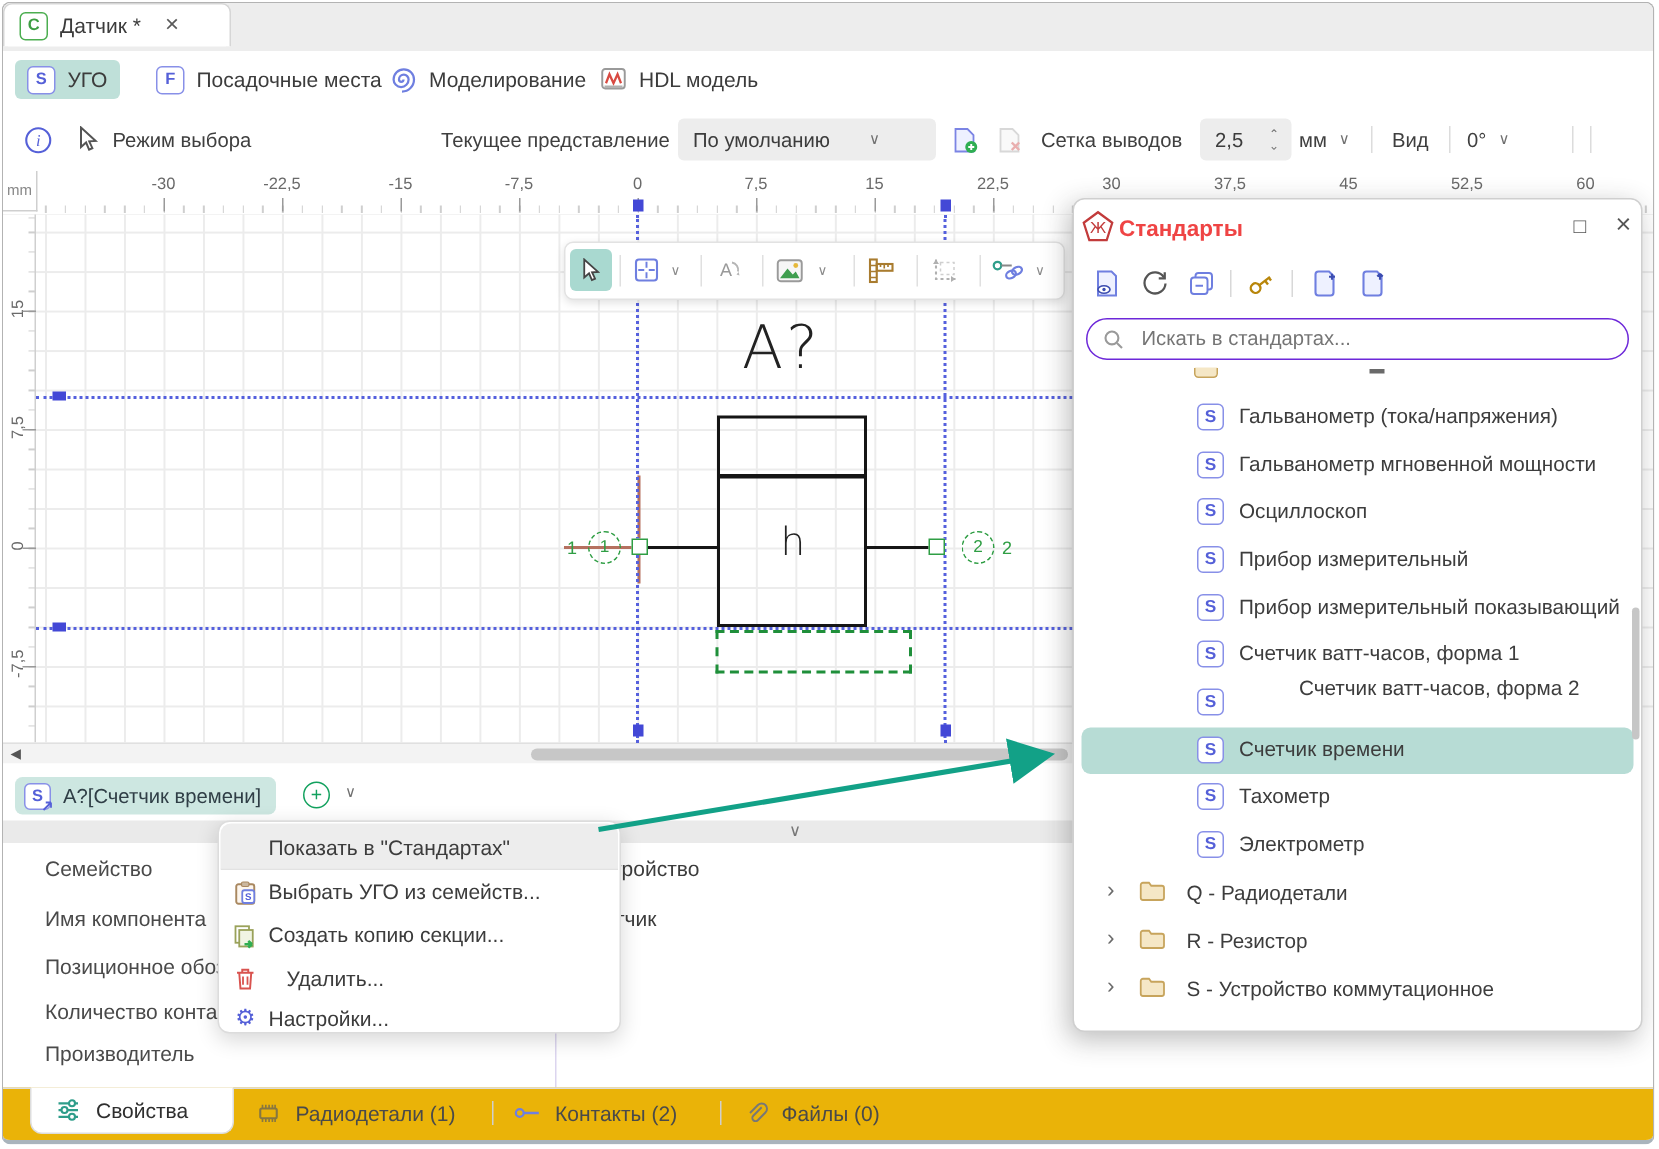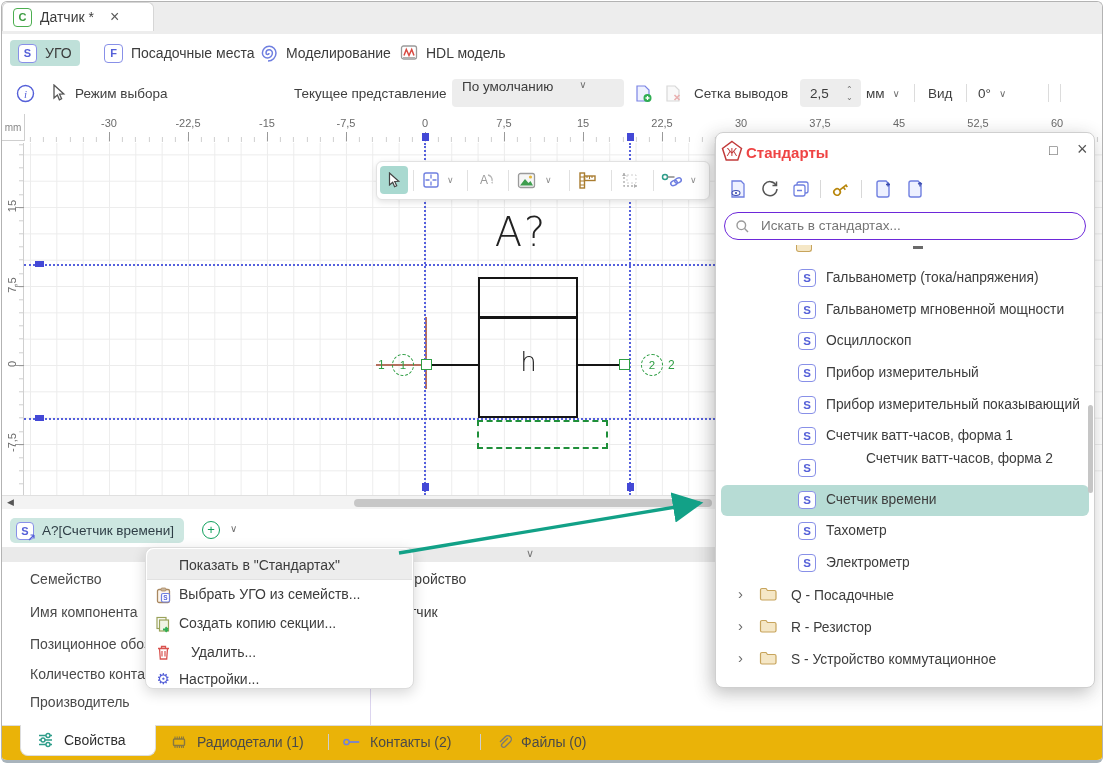--- a/index.html
+++ b/index.html
@@ -18,21 +18,21 @@
   .ic-green{border:1.5px solid #4cae50;color:#3d9d42;}
   .ic-blue{border:1.5px solid #8890e8;color:#5560d8;}
   .closex{color:#5a5a5a;font-size:14px;cursor:default;}
   
   .moderow{left:0;top:32px;width:100%;height:38px;background:#fff;border-bottom:1px solid #e4e4e4;}
   .modetab{position:absolute;top:6px;height:26px;display:flex;align-items:center;gap:8px;padding:0 8px;border-radius:4px;}
   .modetab .lb{font-size:14px;color:#3c3c3c;}
   
   .toolrow{left:0;top:70px;width:100%;height:42px;background:#fff;border-bottom:1px solid #e0e0e0;}
   .tr-item{position:absolute;top:0;height:42px;display:flex;align-items:center;}
-  .pilldd{background:#ededed;border-radius:4px;height:28px;display:flex;align-items:flex-start;
+  .pilldd{background:#ededed;border-radius:4px;height:28px;display:flex;align-items:center;
           padding:0 10px;gap:26px;color:#3c3c3c;}
   .chev{color:#707070;font-size:10px;}
   .vdiv{position:absolute;top:12px;width:1px;height:18px;background:#dcdcdc;}
   .spin{background:#ededed;border-radius:4px;height:28px;display:flex;align-items:center;padding:0 8px;gap:8px;}
   .spin input{width:26px;border:none;background:transparent;font:inherit;color:#3c3c3c;}
   .spinarr{display:flex;flex-direction:column;font-size:8px;line-height:6px;color:#707070;}
   
   .rulerH{left:0;top:112px;width:100%;height:29px;background:#fff;border-bottom:1px solid #cfcfcf;}
   .mmbox{position:absolute;left:0;top:0;width:22px;height:26px;border-right:1px solid #cfcfcf;border-bottom:1px solid #cfcfcf;
          display:flex;align-items:center;justify-content:center;font-size:10px;color:#888;background:#fff;}
@@ -546,21 +546,21 @@
         <div class="sitem" style="top:390px;">Тахометр</div>
     <div class="sic" style="top:421px;">S</div>
         <div class="sitem" style="top:422px;">Электрометр</div>
 
     <span class="fchev" style="top:452px;">›</span>
     <span class="fico" style="top:454px;">
           <svg width="18" height="14" viewBox="0 0 18 14">
             <path d="M1.5 3 a1.5 1.5 0 0 1 1.5 -1.5 h4 l1.5 2 h7 a1.5 1.5 0 0 1 1.5 1.5 v6.5 a1.5 1.5 0 0 1 -1.5 1.5 h-12.5 a1.5 1.5 0 0 1 -1.5 -1.5 z" fill="#f5e7c6" stroke="#c7a45c" stroke-width="1.2"></path>
           </svg>
         </span>
-    <div class="fitem" style="top:455px;">Q - Посадочные</div>
+    <div class="fitem" style="top:455px;">Q - Радиодетали</div>
     <span class="fchev" style="top:484px;">›</span>
     <span class="fico" style="top:486px;">
           <svg width="18" height="14" viewBox="0 0 18 14">
             <path d="M1.5 3 a1.5 1.5 0 0 1 1.5 -1.5 h4 l1.5 2 h7 a1.5 1.5 0 0 1 1.5 1.5 v6.5 a1.5 1.5 0 0 1 -1.5 1.5 h-12.5 a1.5 1.5 0 0 1 -1.5 -1.5 z" fill="#f5e7c6" stroke="#c7a45c" stroke-width="1.2"></path>
           </svg>
         </span>
     <div class="fitem" style="top:487px;">R - Резистор</div>
     <span class="fchev" style="top:516px;">›</span>
     <span class="fico" style="top:518px;">
           <svg width="18" height="14" viewBox="0 0 18 14">

